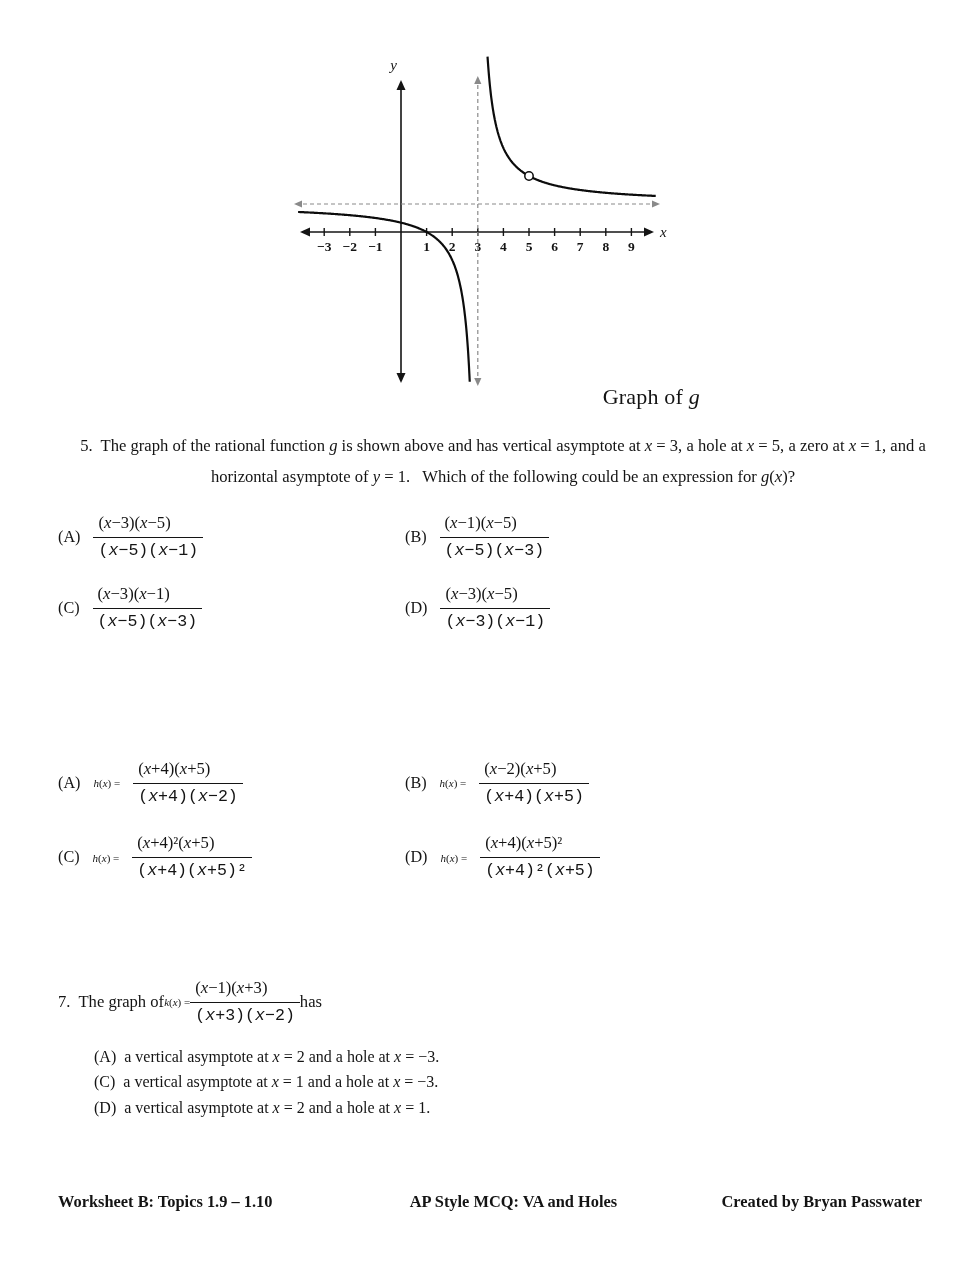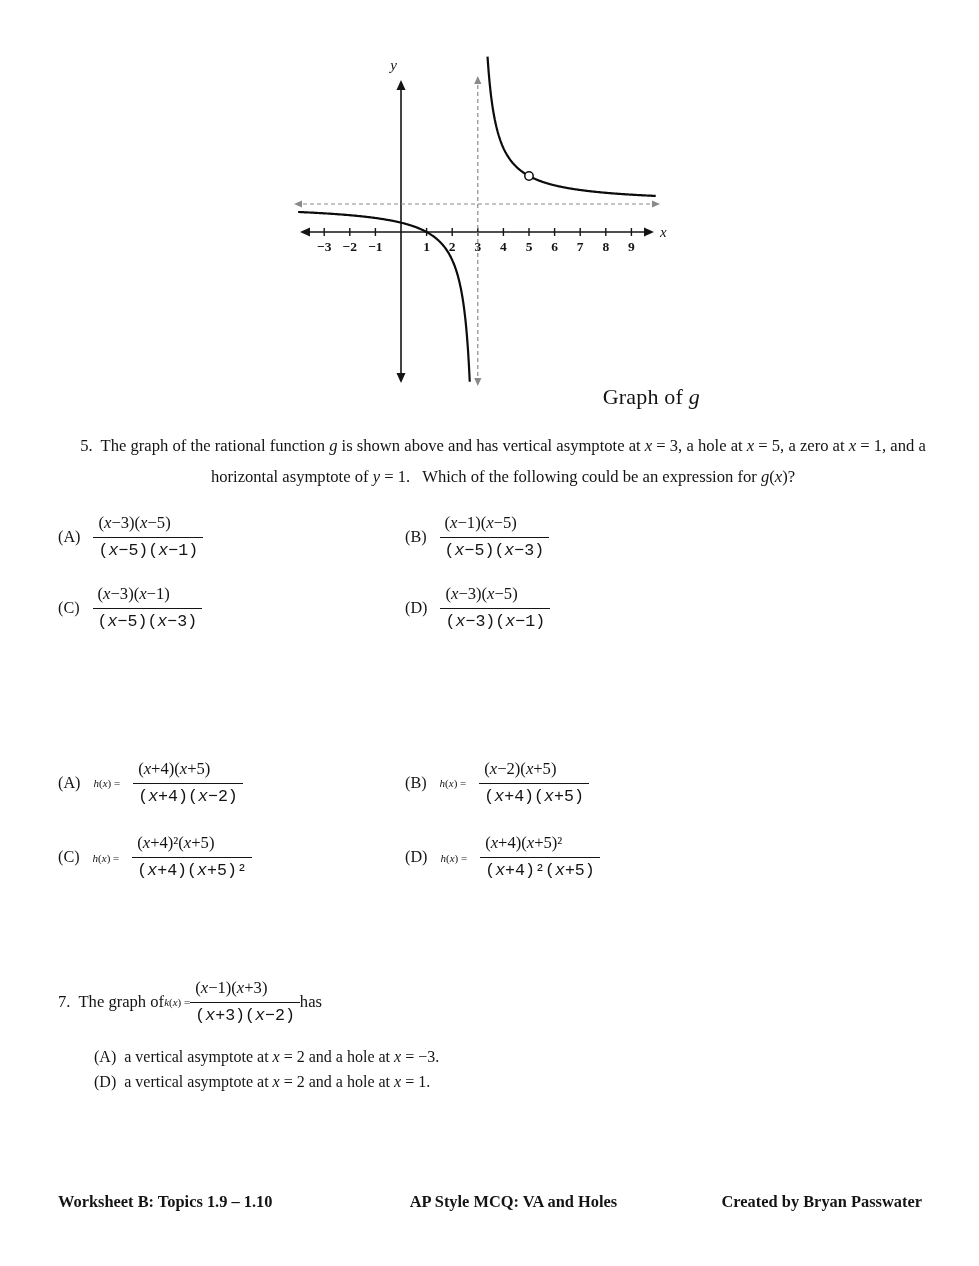--- a/index.html
+++ b/index.html
@@ -179,20 +179,21 @@
     <span class="lhs mathify"><i>k</i>(<i>x</i>) =</span>
     <span class="frac">
       <span class="num mathify">(<i>x</i>−1)(<i>x</i>+3)</span>
       <span class="den mathify">(<i>x</i>+3)(<i>x</i>−2)</span>
     </span>
     <span class="pre mathify">has</span>
   </div>
 
   <ul id="q7opts">
     <li class="pre mathify">(A)  a vertical asymptote at <i>x</i> = 2 and a hole at <i>x</i> = −3.</li>
+    <li class="pre mathify">(C)  a vertical asymptote at <i>x</i> = 1 and a hole at <i>x</i> = −3.</li>
     <li class="pre mathify">(D)  a vertical asymptote at <i>x</i> = 2 and a hole at <i>x</i> = 1.</li>
   </ul>
 
   <div class="footer">
     <span class="fl"><b>Worksheet B</b><span>: Topics 1.9 – 1.10</span></span>
     <span class="fc">AP Style MCQ: VA and Holes</span>
     <span class="fr">Created by Bryan Passwater</span>
   </div>
 
 </div>

